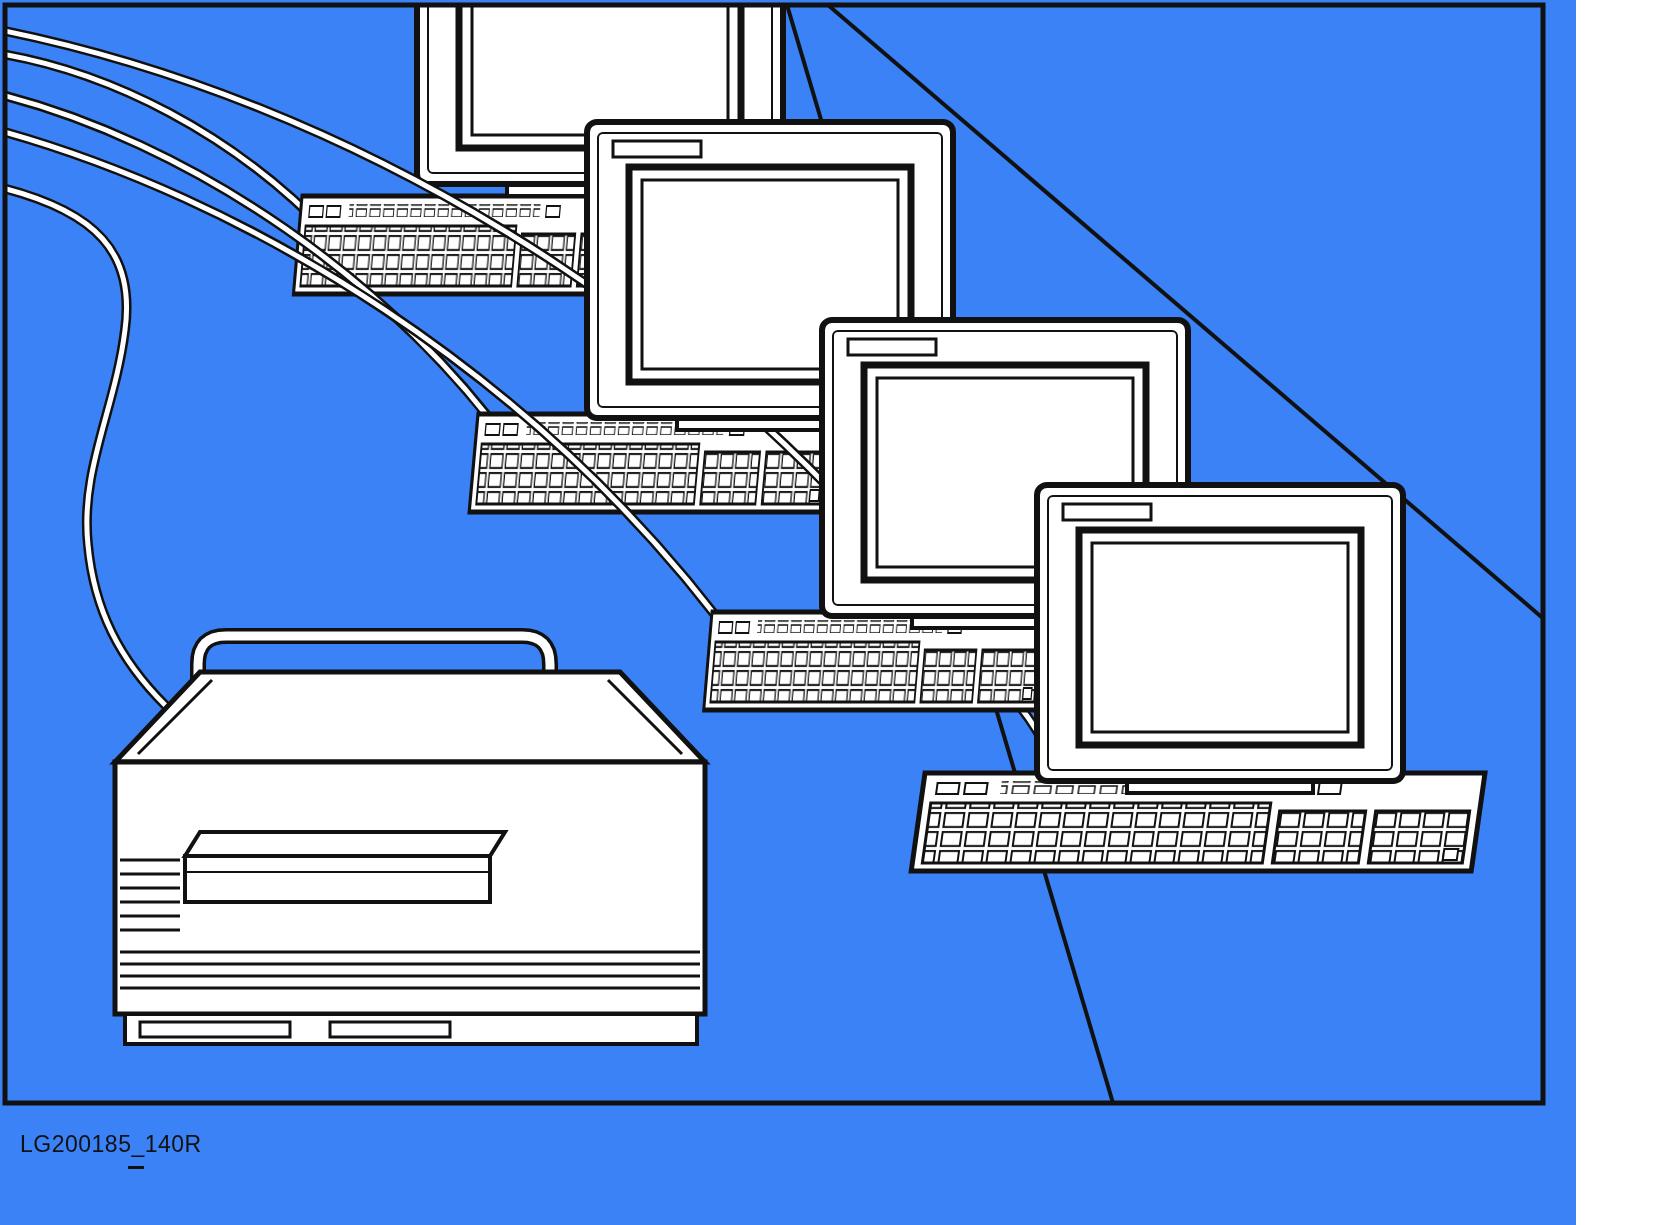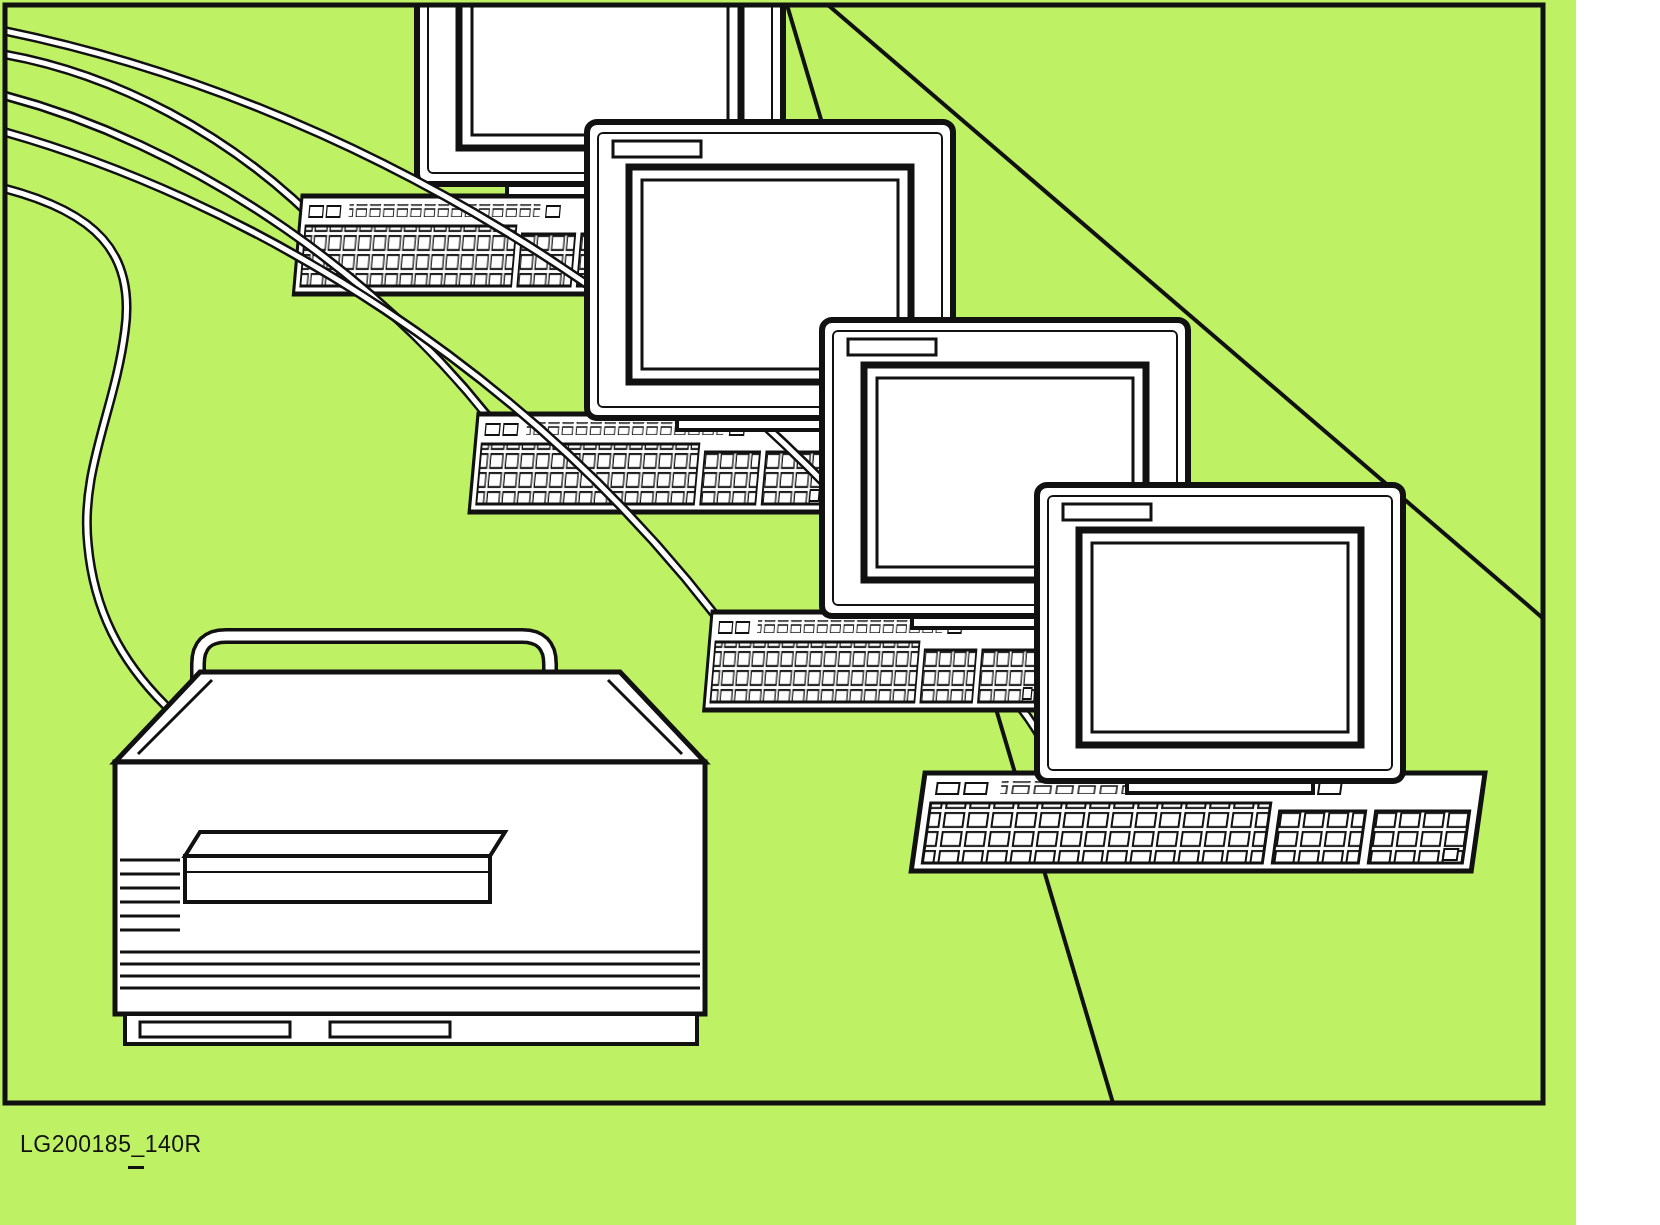--- a/index.html
+++ b/index.html
@@ -1,19 +1,19 @@
 <!DOCTYPE html>
 <html><head>
 <meta charset="utf-8">
 <style>
   html,body { margin:0; padding:0; background:#ffffff; }
   .page {
     position:relative;
     width:1576px; height:1225px;
-    background:#bef264;
+    background:#3b82f6;
     font-family:"Liberation Sans", sans-serif;
   }
   svg { display:block; }
   .caption-text {
     font-family:"Liberation Sans", sans-serif;
     font-size:23px;
     letter-spacing:0.5px;
     fill:#111111;
   }
 </style>

